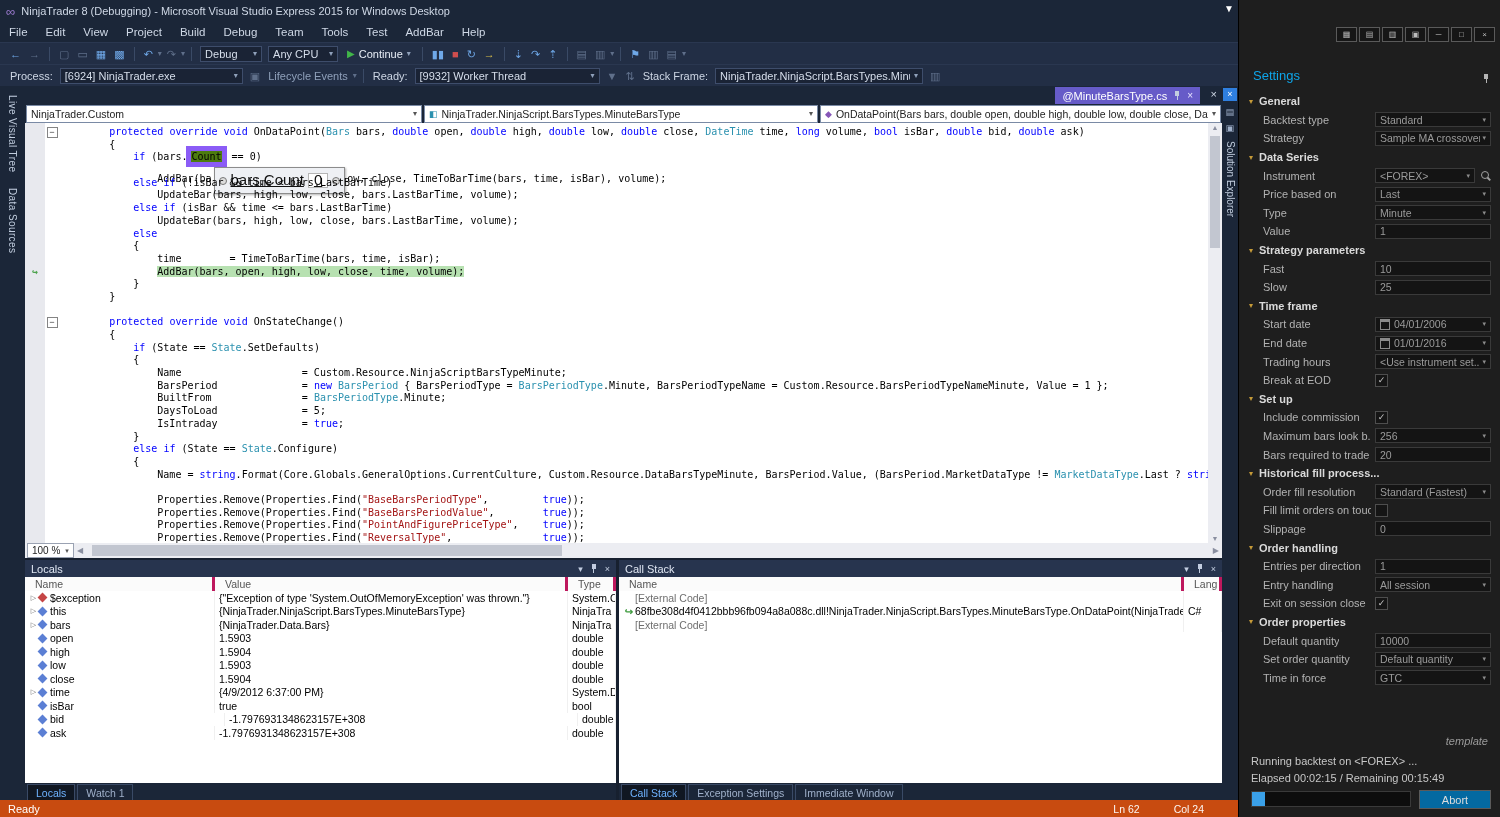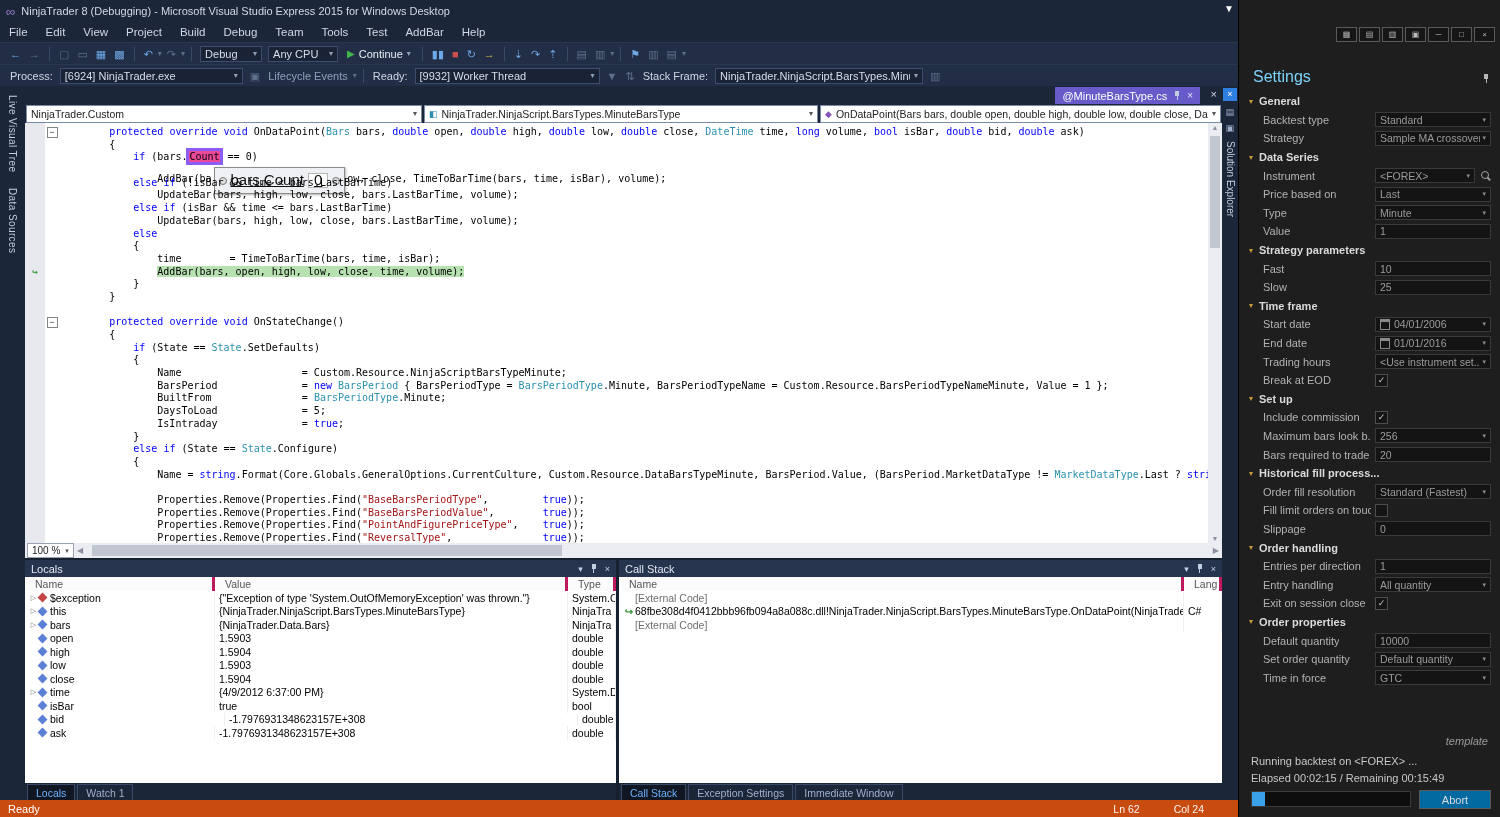--- a/index.html
+++ b/index.html
@@ -46,21 +46,21 @@
   .gmarginbg{position:absolute;left:0;top:0;bottom:0;width:20px;background:#e8e9ee;}
   .fmarginbg{position:absolute;left:20px;top:0;bottom:0;width:14px;background:#fff;}
   #codelines{position:absolute;left:0;top:3px;right:14px;overflow:hidden;font-family:"DejaVu Sans Mono",monospace;font-size:10px;line-height:12.7px;}
   .cl{white-space:pre;height:12.7px;position:relative;padding-left:36px;}
   .gm{position:absolute;left:0;top:0;width:20px;text-align:center;}
   .fm{position:absolute;left:20px;top:0;width:14px;text-align:center;}
   .foldbox{display:inline-block;width:9px;height:9px;line-height:8px;border:1px solid #848484;background:#fff;color:#333;font-size:9px;text-align:center;font-family:"Liberation Sans",sans-serif;}
   .arr{color:#4ea44e;font-size:10px;font-weight:bold;}
   .k{color:#0000ff;} .t{color:#2b91af;} .s{color:#a31515;} .n{color:#000;}
   .hl{background:#b7e1b1;color:#000;}
-  .box{border:3px solid #8b5cf6;background:#ec4899;margin:-1px;}
+  .box{border:5px solid #8b5cf6;background:#4d7c0f;margin:-1px;}
   .dtip{display:inline-flex;align-items:center;gap:4px;background:#eef0f4;border:1px solid #8c8c8c;padding:6px 4px;height:13px;position:relative;top:3px;margin:0 2px;font-family:"Liberation Sans",sans-serif;font-size:15px;color:#111;box-shadow:1px 1px 2px rgba(0,0,0,.3);text-decoration:underline;}
   .dval{border:1px solid #b5b5b5;background:#fff;padding:0 5px;}
   .dpin{display:inline-block;width:6px;height:6px;border:1px solid #777;border-radius:50%;background:#ddd;}
   .vsb{position:absolute;right:0;top:0;bottom:0;width:14px;background:#ecedf2;}
   .vsb .sarr{position:absolute;left:0;width:14px;text-align:center;color:#8a8fa0;font-size:7px;}
   .vsb .thumb{position:absolute;left:2px;right:2px;top:13px;height:112px;background:#c2c6d0;}
   .hscroll{position:absolute;left:0;right:0;bottom:0;height:15px;background:#ecedf2;display:flex;align-items:center;}
   .zoombox{display:flex;align-items:center;gap:5px;background:#fff;border:1px solid #9aa2b2;font-size:10px;height:13px;padding:0 4px;margin-left:2px;color:#222;}
   .zoombox .car{font-size:7px;color:#555;}
   .harr{color:#8a8fa0;font-size:8px;margin:0 3px;}
@@ -87,21 +87,21 @@
   .ptabs{position:absolute;left:0;right:0;bottom:0;height:17px;background:#1b2638;display:flex;align-items:flex-end;gap:2px;padding-left:2px;box-sizing:border-box;}
   .ptab2{height:15px;display:flex;align-items:center;padding:0 8px;font-size:10.5px;color:#9fb0ca;border:1px solid #3a4a66;border-bottom:none;background:transparent;}
   .ptab2.on{background:#101722;color:#6fb3ff;}
   
   .statusbar{position:absolute;left:0;top:800px;width:1238px;height:17px;background:#c84b10;color:#fff;font-size:11px;display:flex;align-items:center;padding:0 8px;box-sizing:border-box;}
   .sbright{margin-left:auto;display:flex;gap:34px;margin-right:26px;font-size:10.5px;color:rgba(255,255,255,.95);}
   
   .ninja{position:absolute;left:1238px;top:0;width:262px;height:817px;background:#1e1e1e;border-left:1px solid #000;box-sizing:border-box;}
   .nwin{position:absolute;top:27px;right:5px;display:flex;gap:2px;}
   .nbtn{width:19px;height:13px;background:#161616;border:1px solid #5a5a5a;color:#bdbdbd;font-size:8px;display:flex;align-items:center;justify-content:center;}
-  .ntitle{position:absolute;top:68px;left:14px;color:#7dd3fc;font-size:16px;}
+  .ntitle{position:absolute;top:68px;left:14px;color:#0ea5e9;font-size:13px;}
   .npinwrap{position:absolute;top:70px;right:10px;}
   .npinwrap .pinicon::before,.npinwrap .pinicon::after{background:#b5b5b5;}
   #nrows{position:absolute;top:92px;left:0;right:0;}
   .nsec{height:18.6px;display:flex;align-items:center;padding-left:10px;gap:6px;}
   .nsec .ar{color:#c59a38;font-size:8px;}
   .nsec .lb{color:#dadada;font-size:11px;font-weight:bold;}
   .nrow{height:18.6px;display:flex;align-items:center;padding-left:24px;position:relative;}
   .nlabel{color:#b2b2b2;font-size:11px;white-space:nowrap;overflow:hidden;max-width:108px;}
   .nctrl{position:absolute;left:136px;width:116px;height:15px;background:#141414;border:1px solid #3a3a3a;color:#9b9b9b;font-size:10.5px;display:flex;align-items:center;padding:0 4px;box-sizing:border-box;overflow:hidden;white-space:nowrap;}
   .nctrl .cv{flex:1;overflow:hidden;}
@@ -637,21 +637,21 @@
         </div>
         <div class="nrow">
           <span class="nlabel">Entries per direction</span>
           <span class="nctrl">
             <span class="cv">1</span>
           </span>
         </div>
         <div class="nrow">
           <span class="nlabel">Entry handling</span>
           <span class="nctrl">
-            <span class="cv">All quantity</span>
+            <span class="cv">All session</span>
             <span class="car">▾</span>
           </span>
         </div>
         <div class="nrow">
           <span class="nlabel">Exit on session close</span>
           <span class="ncheck">✓</span>
         </div>
         <div class="nsec">
           <span class="ar">▾</span>
           <span class="lb">Order properties</span>

